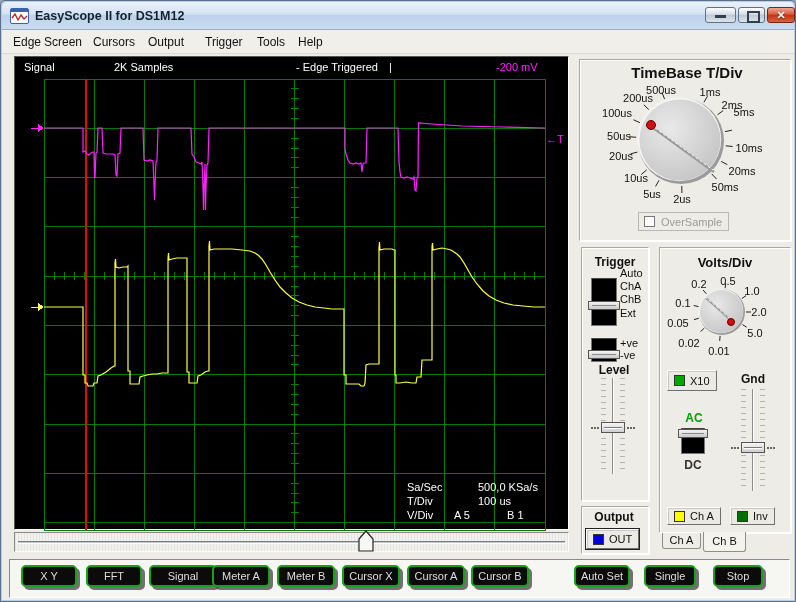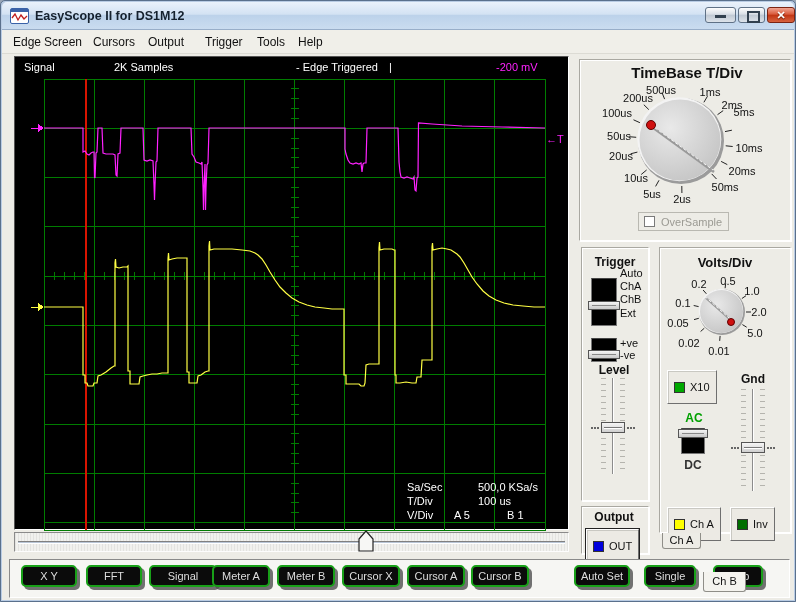--- a/index.html
+++ b/index.html
@@ -52,29 +52,29 @@
   
   .vslider{position:absolute;width:24px;}
   .vslider .ticks{position:absolute;top:0;bottom:0;width:5px;
     background:repeating-linear-gradient(180deg,#b5b4ae 0 1px,transparent 1px 6px);}
   .vslider .t-l{left:0;} .vslider .t-r{right:0;}
   .vslider .rail{position:absolute;left:11px;top:0;bottom:0;width:2px;background:#8c8c8c;border-right:1px solid #fff;}
   .vthumb{position:absolute;width:24px;height:11px;background:linear-gradient(#f6f6f6,#cfcfcf);border:1px solid #555;}
   .vthumb::after{content:"";position:absolute;left:2px;right:2px;top:4px;height:1px;background:#777;box-shadow:0 1px 0 #fff;}
   .dash{position:absolute;width:8px;border-top:2px dotted #666;}
   
-  .chipbtn{position:absolute;display:flex;align-items:center;gap:5px;padding:16px 6px;background:#eceae4;
+  .chipbtn{position:absolute;display:flex;align-items:center;gap:5px;padding:8px 6px;background:#eceae4;
     border:1px solid #fff;border-right-color:#6f6f6f;border-bottom-color:#6f6f6f;box-shadow:1px 1px 0 #c9c8c2 inset;
     font-size:11px;color:#111;}
   .chip{width:11px;height:11px;border:1px solid #333;}
   .outline{outline:1px solid #222;}
   
   .tab{position:absolute;font-size:11px;color:#111;background:#edece6;border:1px solid #8f8e88;border-top:none;
     border-radius:0 0 3px 3px;text-align:center;}
-  .tab.active{background:#f4f3ee;z-index:2;margin-top:40px;}
+  .tab.active{background:#f4f3ee;z-index:2;}
   
   .bottom-panel{position:absolute;left:8px;top:558px;width:781px;height:39px;background:#f6f6f3;
     border:1px solid #8a8a8a;border-right-color:#fff;border-bottom-color:#fff;}
   .scope-btn{position:absolute;top:564px;height:22px;background:#0b0b0b;border:2px solid #18a018;border-radius:5px;
     color:#dedede;font-size:11px;text-align:center;line-height:18px;box-shadow:3px 3px 0 rgba(80,80,80,.8);cursor:default;}
 </style>
 </head>
 <body>
 
 <div class="window">

